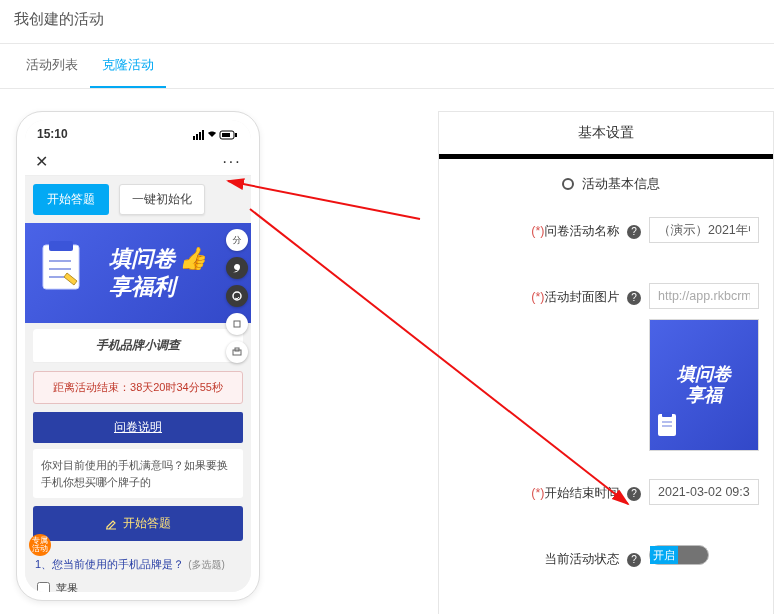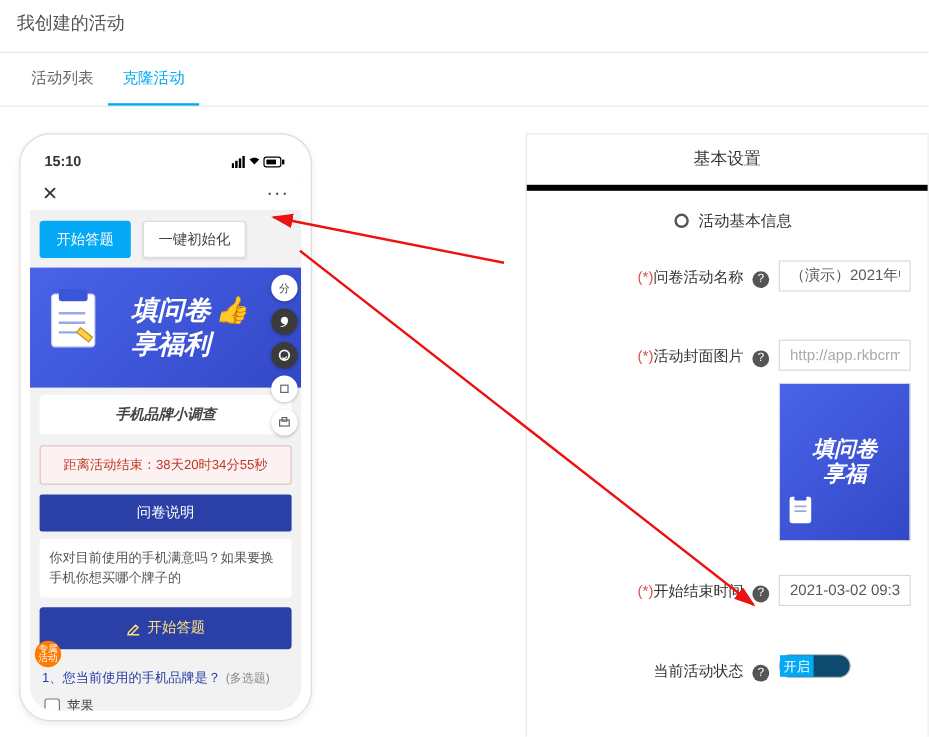--- a/index.html
+++ b/index.html
@@ -34,21 +34,21 @@
   .banner-l1 { font-size:22px; font-weight:700; font-style:italic; display:flex; align-items:center; gap:4px;}
   .banner-l2 { font-size:22px; font-weight:700; font-style:italic; margin-top:2px;}
   .side-dots { position:absolute; right:0; top:6px; width:28px; display:flex; flex-direction:column; gap:6px; align-items:center;}
   .dot { width:22px; height:22px; border-radius:50%; background:#fff; box-shadow:0 1px 3px rgba(0,0,0,.25); display:flex; align-items:center; justify-content:center; font-size:11px; color:#444;}
   .dot.dark { background:#3b3b3b; color:#fff; }
 
   .survey-body { background:#f2f2f2; padding:6px 8px 10px 8px; }
   .card { background:#fff; border-radius:4px; margin-bottom:8px; font-size:12px; }
   .card-title { text-align:center; padding:8px 0; color:#444; font-weight:600; border-bottom:1px solid #eee;font-style:italic;}
   .countdown { text-align:center; color:#c0392b; font-size:11px; padding:8px 6px; border:1px solid #e6c1c1; background:#fdf2f2; border-radius:3px; margin:0 0 8px 0;}
-  .section-bar { background:#2a40a6; color:#fff; text-align:center; padding:7px 0; font-size:12px; border-radius:2px; margin-bottom:6px;}
+  .section-bar { background:#2a40a6; color:#fff; text-align:center; padding:7px 0; font-size:12px; border-radius:2px; margin-bottom:6px;text-decoration:underline;}
   .desc { background:#fff; font-size:11px; color:#555; padding:8px; border-radius:3px; line-height:1.5; margin-bottom:8px;}
   .start-btn { background:#2a40a6; color:#ffe37a; text-align:center; padding:9px 0; border-radius:3px; font-size:12px; display:flex; align-items:center; justify-content:center; gap:6px; margin-bottom:10px;}
   .q-title { font-size:11px; color:#2a40a6; padding:6px 2px; }
   .q-title .multi { color:#888; font-size:10px; margin-left:4px;}
   .opts { padding:0 4px 4px 4px; }
   .opt { display:flex; align-items:center; gap:6px; padding:3px 0; font-size:11px; color:#444;}
   .opt input { margin:0; }
   .phone .avatar { position:absolute; left:4px; bottom:36px; width:22px; height:22px; border-radius:50%; background:#ff7a00; color:#fff; font-size:8px; display:flex; align-items:center; justify-content:center; text-align:center; line-height:1;}
 
   
@@ -61,21 +61,21 @@
   .form-row { display:flex; align-items:flex-start; margin-bottom:40px; }
   .form-label { width:190px; text-align:right; font-size:12.5px; color:#333; padding-right:8px; padding-top:6px; }
   .form-label .req { color:#d9534f; }
   .help { display:inline-flex; width:14px; height:14px; border-radius:50%; background:#555; color:#fff; font-size:10px; align-items:center; justify-content:center; margin-left:4px; }
   .form-ctrl { flex:1; }
   .input { border:1px solid #d9d9d9; background:#fff; font-size:12.5px; color:#555; padding:5px 8px; width:100%; max-width:110px; }
   .input.pale { color:#aaa; }
   .cover-thumb { width:110px; height:132px; border:1px solid #d9d9d9; margin-top:10px; background:linear-gradient(135deg,#4a63e7,#3248c8); color:#fff; display:flex; align-items:center; justify-content:center; font-style:italic; font-weight:700; font-size:18px; text-align:center; padding:6px; line-height:1.15; position:relative; overflow:hidden;}
   .cover-thumb .mini-icon { position:absolute; left:6px; bottom:6px; }
 
-  .switch { width:60px; height:20px; border:1px solid #bdbdbd; border-radius:10px; position:relative; background:#0c4a6e; display:inline-block;}
+  .switch { width:60px; height:20px; border:1px solid #bdbdbd; border-radius:10px; position:relative; background:#737373; display:inline-block;}
   .switch .on { position:absolute; left:0; top:0; height:100%; width:28px; background:#03a9f4; color:#fff; font-size:11px; display:flex; align-items:center; justify-content:center;}
 
   
   .arrows { position:absolute; inset:0; pointer-events:none; }
 </style>
 </head>
 <body>
 
 <div class="page">
 

